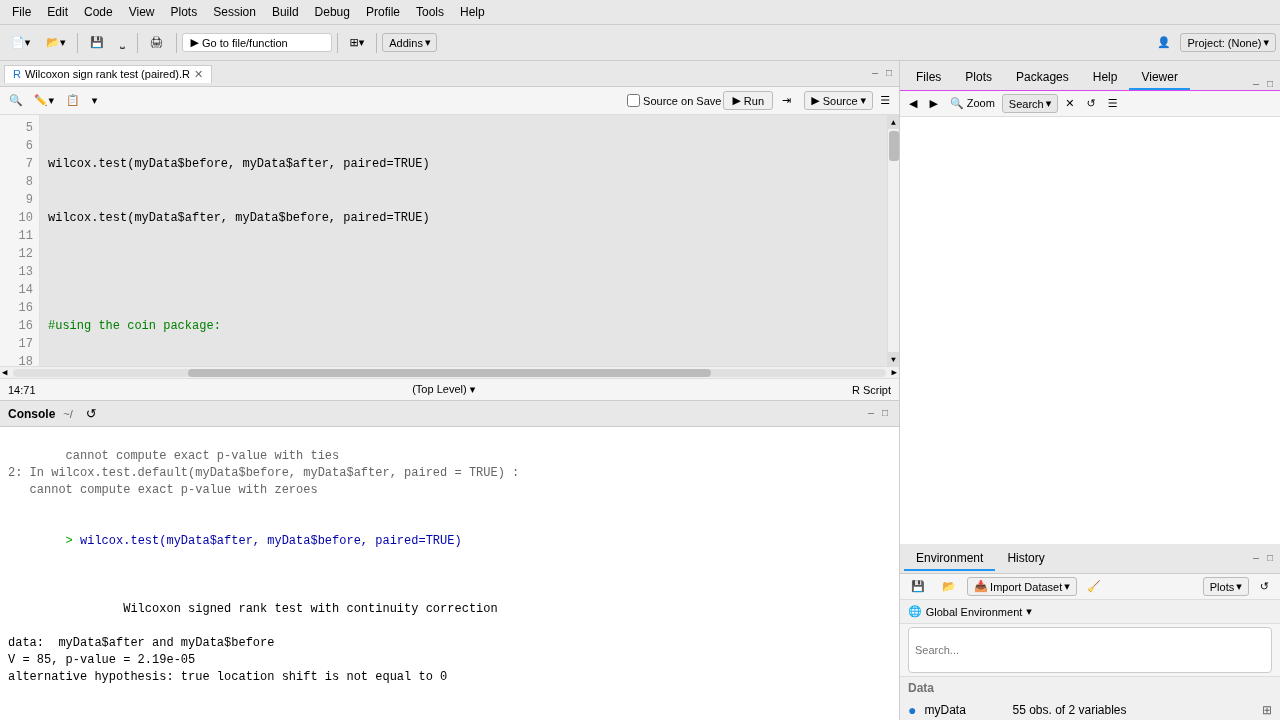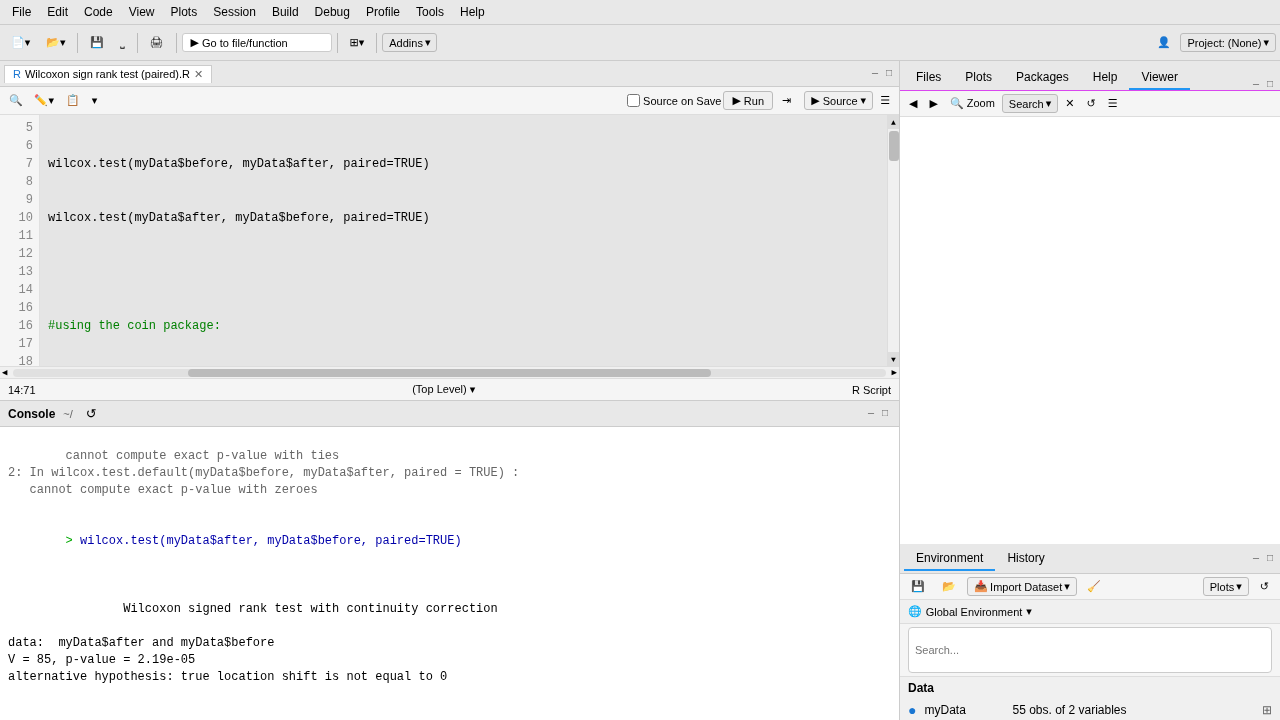--- a/index.html
+++ b/index.html
@@ -199,21 +199,21 @@
       background: #f5f5f5; border-bottom: 1px solid #ddd;
       padding: 3px 8px;
     }
     .env-search input {
       width: 100%; border: 1px solid #ccc; border-radius: 4px; padding: 16px 6px;
       font-size: 11px; background: white;
     }
 
     .data-label {
       padding: 4px 8px; font-size: 12px; font-family: Arial, sans-serif;
-      font-weight: bold; color: #000000;
+      font-weight: bold; color: #737373;
     }
     .data-row {
       display: flex; align-items: center; padding: 3px 8px; font-size: 12px;
       font-family: Arial, sans-serif; gap: 8px;
     }
     .data-icon { color: #1976d2; font-size: 14px; }
     .data-name { min-width: 80px; }
     .data-info { color: #000000; flex: 1; }
     .data-grid-icon { color: #666; cursor: pointer; }
 

